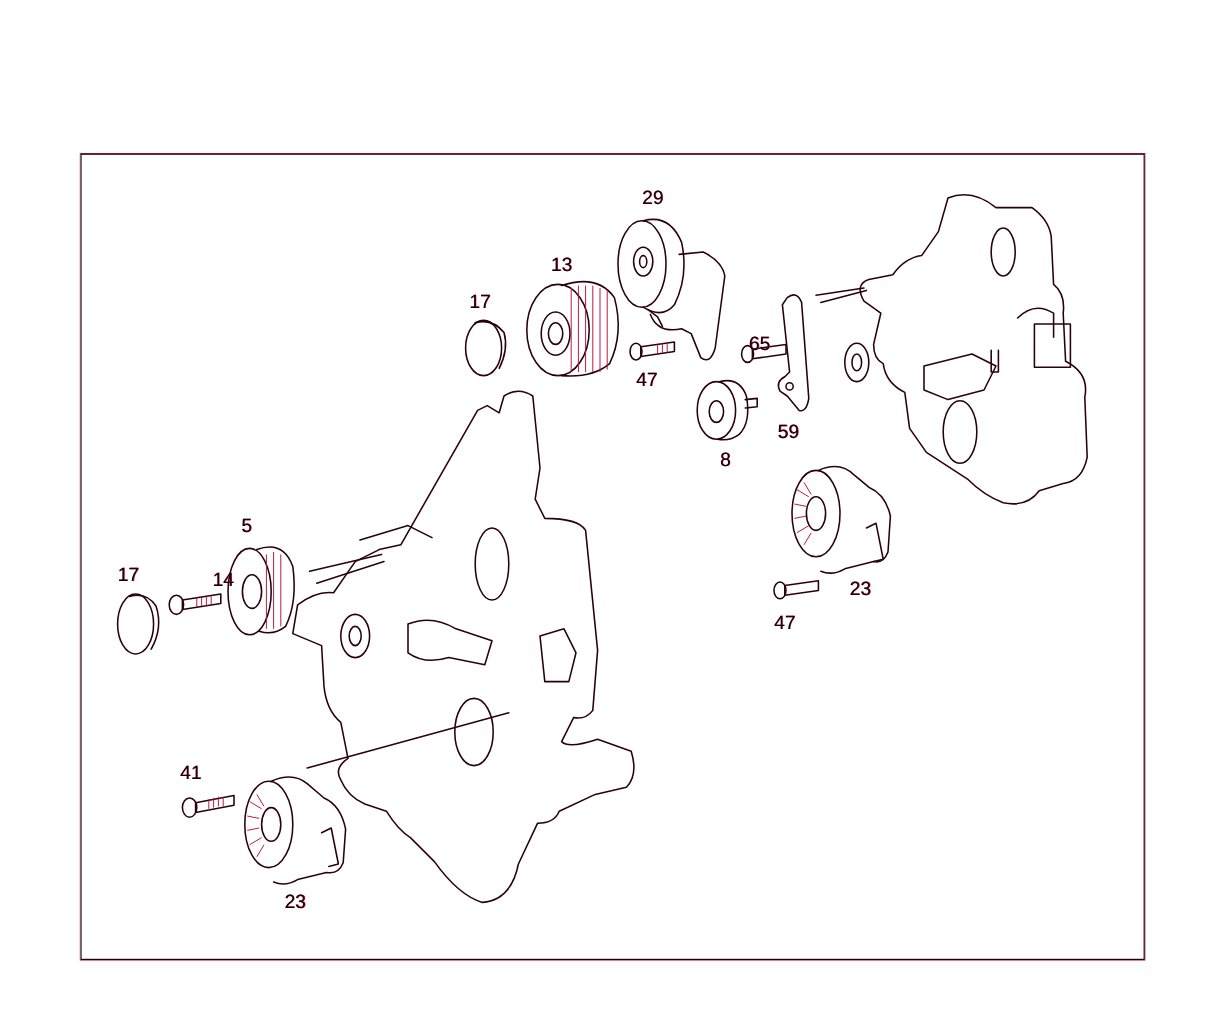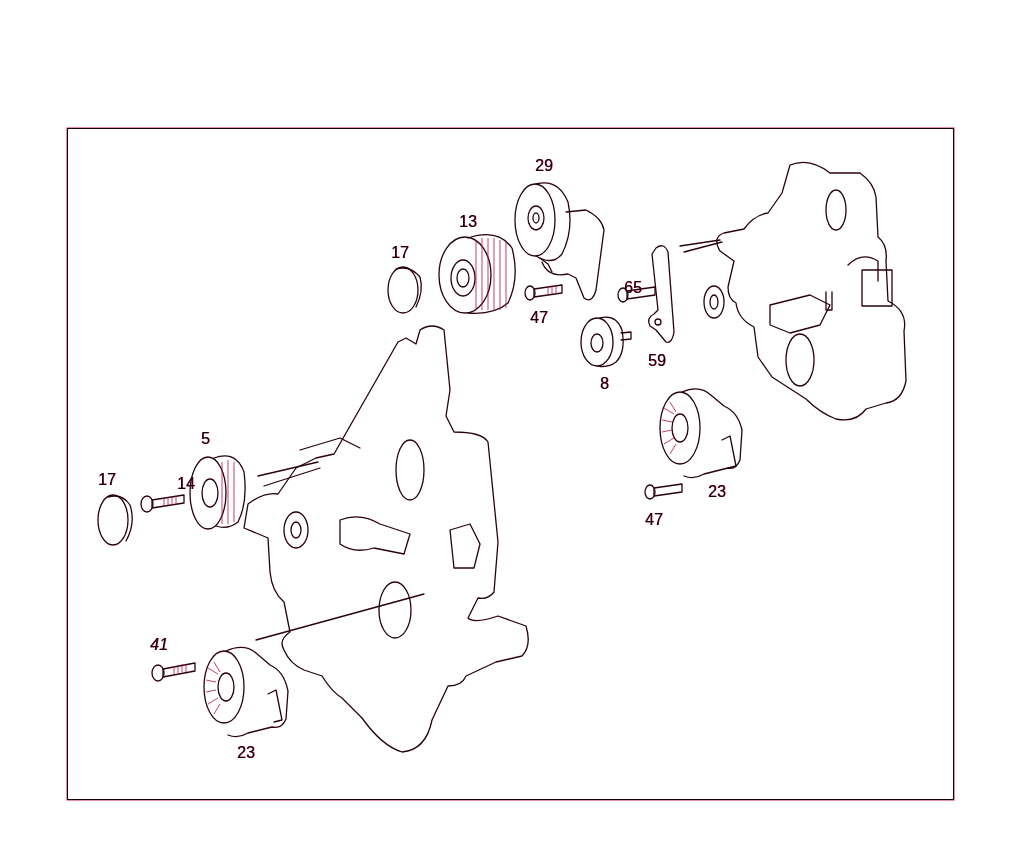--- a/index.html
+++ b/index.html
@@ -143,16 +143,16 @@
 <div class="label" style="left:535px; top:158px;">29</div>
 <div class="label" style="left:459px; top:214px;">13</div>
 <div class="label" style="left:391px; top:245px;">17</div>
 <div class="label" style="left:530px; top:310px;">47</div>
 <div class="label" style="left:624px; top:265px;margin-top:15px;">65</div>
 <div class="label" style="left:648px; top:353px;">59</div>
 <div class="label" style="left:600px; top:376px;">8</div>
 <div class="label" style="left:201px; top:431px;">5</div>
 <div class="label" style="left:98px; top:472px;">17</div>
 <div class="label" style="left:133px; top:476px;margin-left:44px;">14</div>
-<div class="label" style="left:150px; top:637px;font-style:italic;">41</div>
+<div class="label" style="left:150px; top:637px;">41</div>
 <div class="label" style="left:237px; top:745px;">23</div>
 <div class="label" style="left:708px; top:484px;">23</div>
 <div class="label" style="left:645px; top:512px;">47</div>
 
 </body></html>

